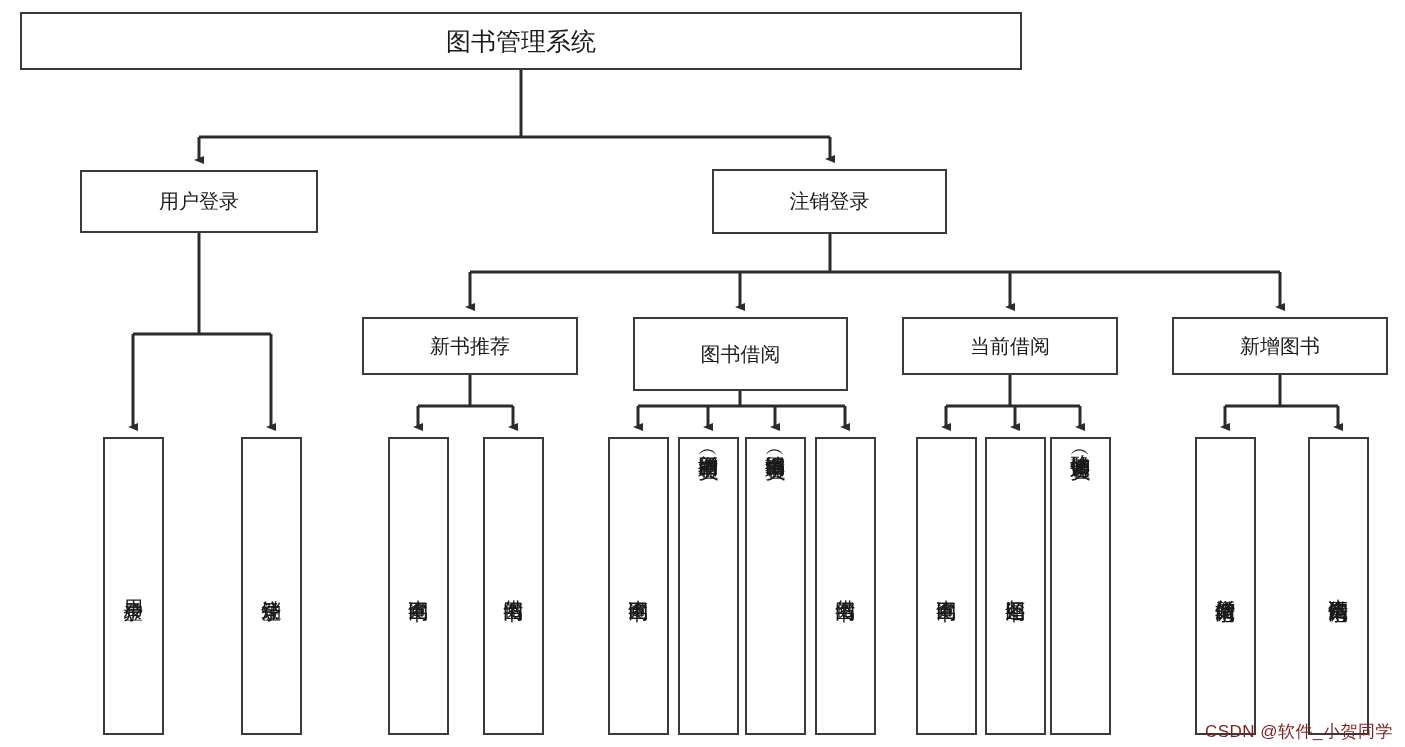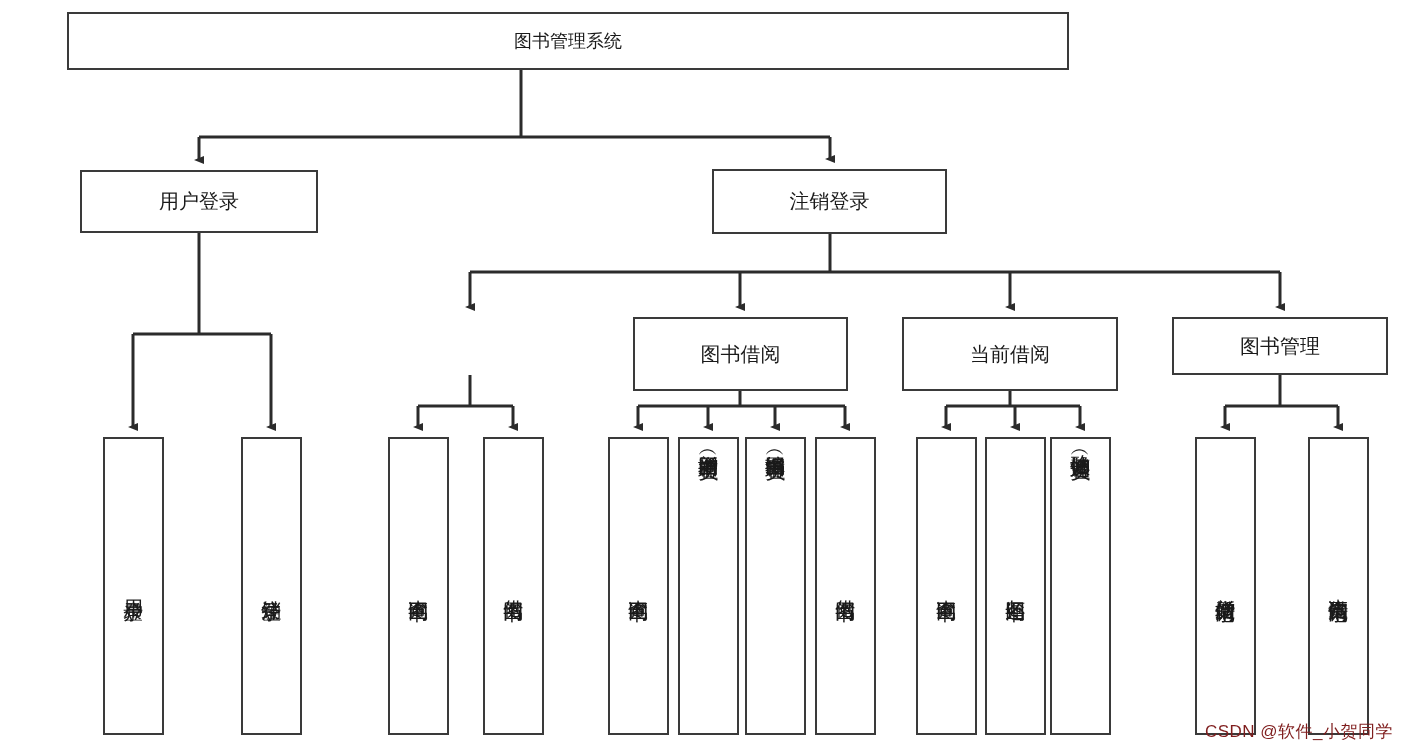--- a/index.html
+++ b/index.html
@@ -16,21 +16,21 @@
   .node{
     position:absolute;
     box-sizing:border-box;
     background:#ffffff;
     border:2.5px solid #3a3a3a;
     display:flex;
     align-items:center;
     justify-content:center;
     color:#1a1a1a;
   }
-  .node.root{font-size:18px;margin-left:47px;}
+  .node.root{font-size:25px;}
   .node.lvl2{font-size:20px;}
   .node.lvl3{font-size:20px;}
 
   .node.leaf{
     border-width:2.5px;
     align-items:flex-start;
     justify-content:center;
     padding-top:0;
   }
   .leaf .vtext{
@@ -109,23 +109,24 @@
       <path d="M1225,406 L1225,427" marker-end="url(#arrow)"></path>
       <path d="M1338,406 L1338,427" marker-end="url(#arrow)"></path>
     </g>
   </svg>
 
   <div class="node root" style="left:20px;top:12px;width:1002px;height:58px;">图书管理系统</div>
 
   <div class="node lvl2" style="left:80px;top:170px;width:238px;height:63px;">用户登录</div>
   <div class="node lvl2" style="left:712px;top:169px;width:235px;height:65px;">注销登录</div>
 
+  <div class="node lvl3" style="left:362px;top:317px;width:216px;height:58px;">新书推荐</div>
   <div class="node lvl3" style="left:633px;top:317px;width:215px;height:74px;">图书借阅</div>
-  <div class="node lvl3" style="left:902px;top:317px;width:216px;height:74px;">当前借阅</div>
-  <div class="node lvl3" style="left:1172px;top:317px;width:216px;height:58px;">图书管理</div>
+  <div class="node lvl3" style="left:902px;top:317px;width:216px;height:58px;">当前借阅</div>
+  <div class="node lvl3" style="left:1172px;top:317px;width:216px;height:58px;">新增图书</div>
 
   <div class="node leaf center-v" style="left:103px;top:437px;width:61px;height:298px;">
     <span class="vtext">用户登录</span>
   </div>
   <div class="node leaf center-v" style="left:241px;top:437px;width:61px;height:298px;">
     <span class="vtext">注销登录</span>
   </div>
 
   <div class="node leaf center-v" style="left:388px;top:437px;width:61px;height:298px;">
     <span class="vtext">查询图书</span>

